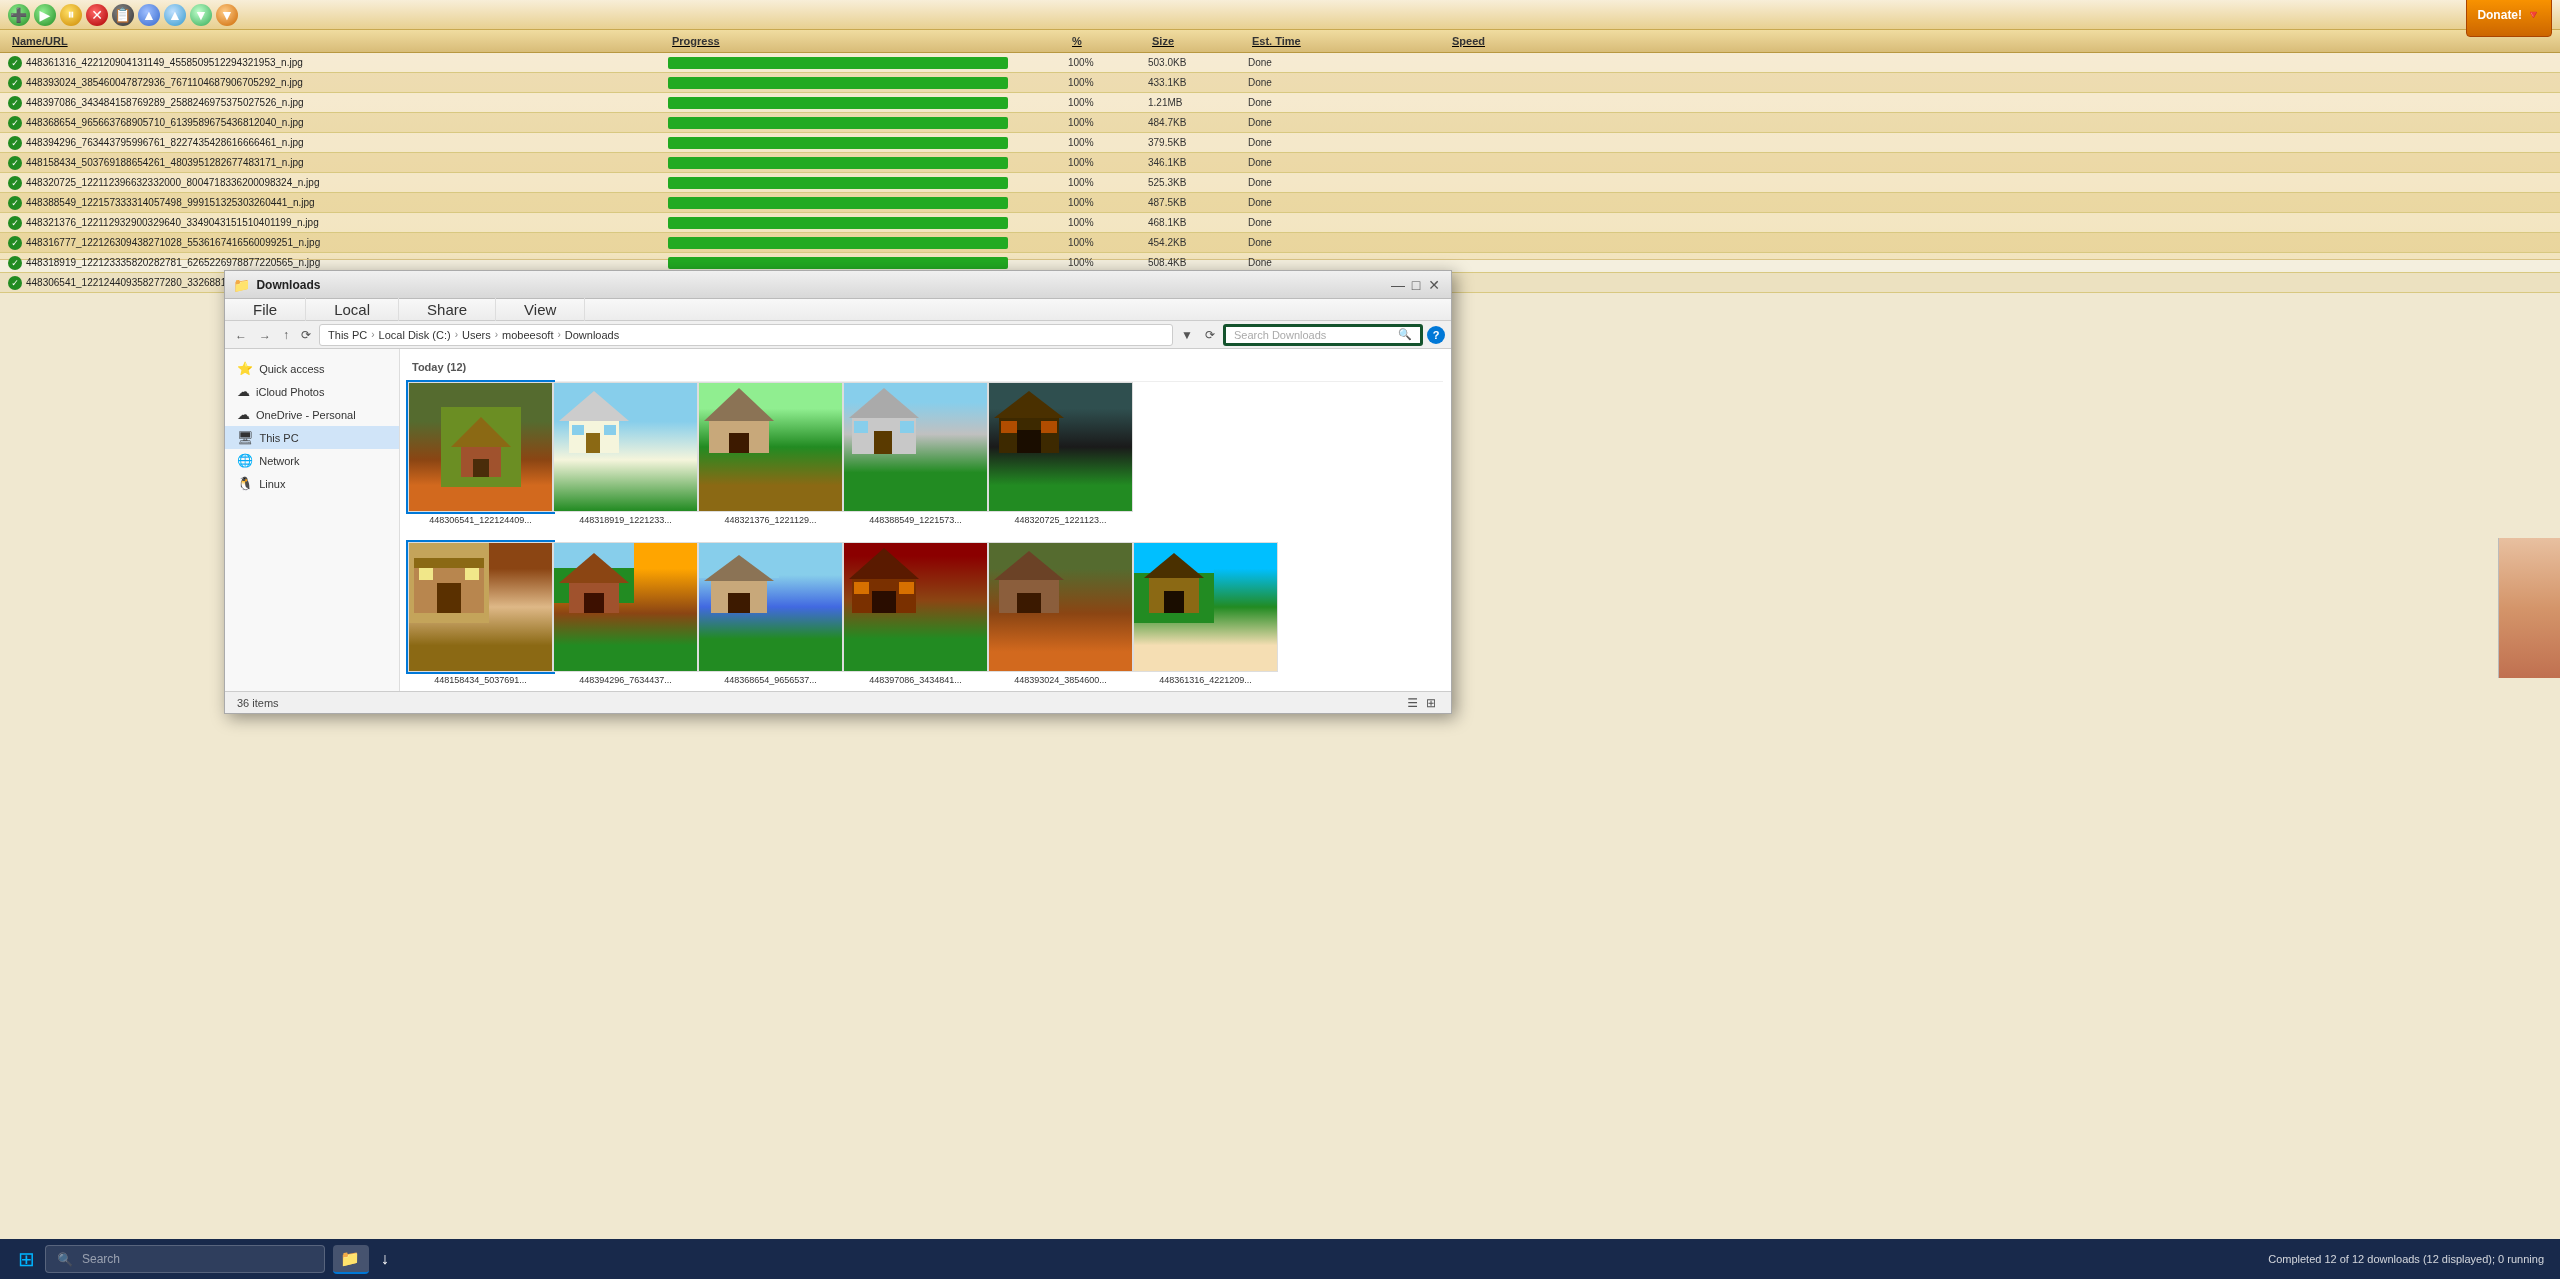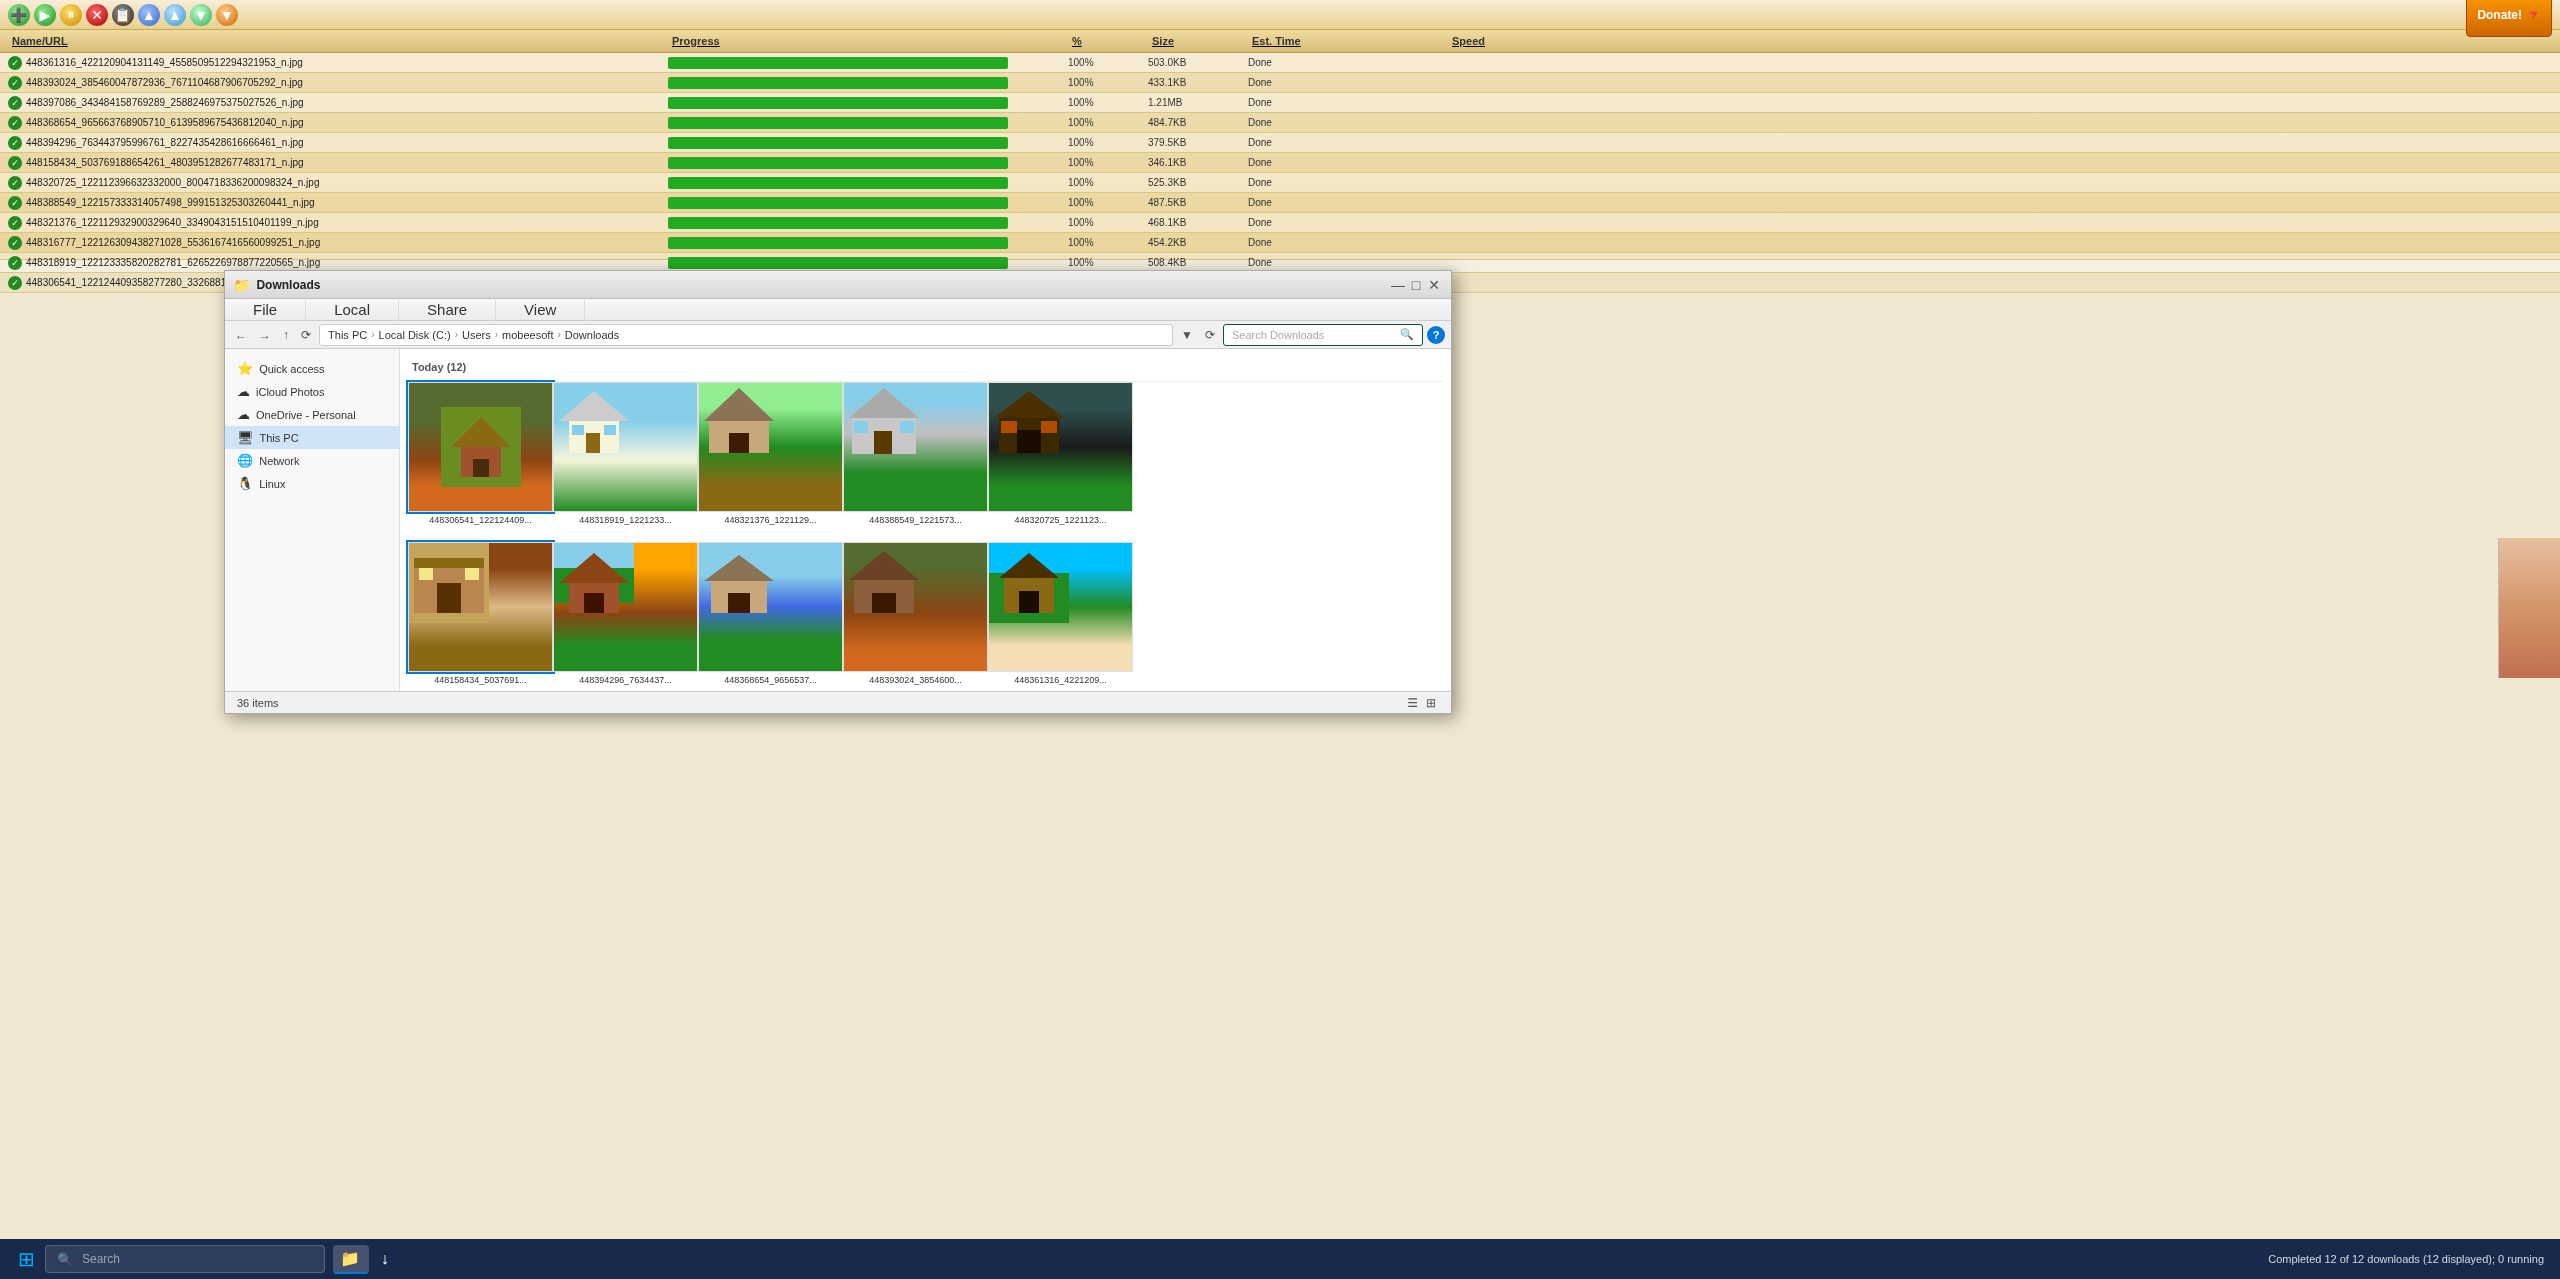--- a/index.html
+++ b/index.html
@@ -200,21 +200,21 @@
       border-radius: 3px;
       padding: 2px 8px;
       font-size: 11px;
       color: #333;
       display: flex; align-items: center; gap: 4px;
       height: 22px;
     }
     .fe-breadcrumb-sep { color: #888; font-size: 10px; }
     .fe-search-box {
       background: white;
-      border: 1px solid #14532d;
+      border: 3px solid #14532d;
       border-radius: 3px;
       padding: 2px 8px;
       font-size: 11px;
       width: 200px;
       height: 22px;
       display: flex; align-items: center; gap: 4px;
     }
 
     #fe-body {
       display: flex;
@@ -755,20 +755,34 @@
                 <polygon points="40,12 5,38 75,38" fill="#8b7355"></polygon>
                 <rect x="12" y="38" width="56" height="32" fill="#c8a87a"></rect>
                 <rect x="29" y="50" width="22" height="20" fill="#3d1a00"></rect>
               </svg>
             </div>
           </div>
           <div class="fe-thumb-label">448368654_9656537...</div>
         </div>
         <div class="fe-thumb-item">
           <div class="fe-thumb-img">
+            <div style="width:100%;height:100%;background:linear-gradient(180deg,#8b0000 10%,#8b4513 45%,#228b22 75%)">
+              <svg viewBox="0 0 80 80" class="house-svg">
+                <polygon points="40,5 5,36 75,36" fill="#5a1a00"></polygon>
+                <rect x="8" y="36" width="64" height="34" fill="#7a3000"></rect>
+                <rect x="28" y="48" width="24" height="22" fill="#2a0d00"></rect>
+                <rect x="10" y="39" width="15" height="12" fill="#ff8c00" opacity="0.7"></rect>
+                <rect x="55" y="39" width="15" height="12" fill="#ff8c00" opacity="0.7"></rect>
+              </svg>
+            </div>
+          </div>
+          <div class="fe-thumb-label">448397086_3434841...</div>
+        </div>
+        <div class="fe-thumb-item">
+          <div class="fe-thumb-img">
             <div style="width:100%;height:100%;background:linear-gradient(180deg,#556b2f 20%,#8b4513 55%,#d2691e 85%)">
               <svg viewBox="0 0 80 80" class="house-svg">
                 <polygon points="40,8 5,37 75,37" fill="#6b4226"></polygon>
                 <rect x="10" y="37" width="60" height="33" fill="#8b5e3c"></rect>
                 <rect x="28" y="50" width="24" height="20" fill="#3b1900"></rect>
               </svg>
             </div>
           </div>
           <div class="fe-thumb-label">448393024_3854600...</div>
         </div>

